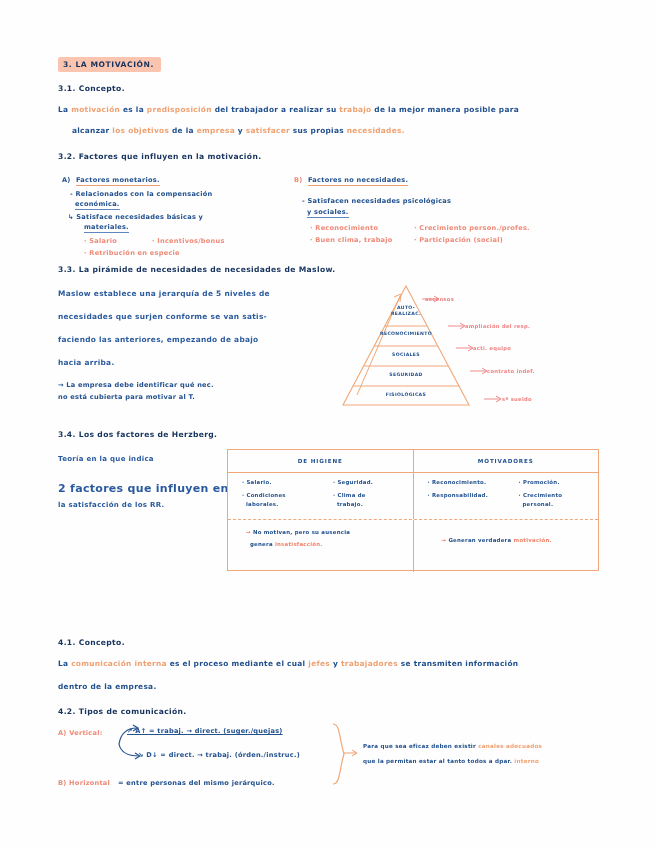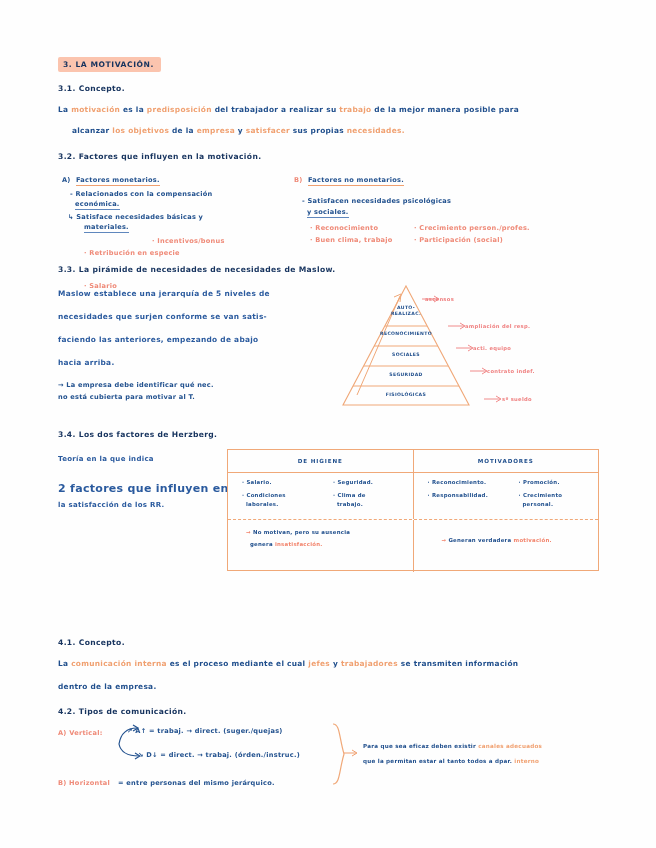--- a/index.html
+++ b/index.html
@@ -201,26 +201,26 @@
   <div class="subhead" style="left:58px; top:152px;">3.2. Factores que influyen en la motivación.</div>
 
   <div class="bullet b" style="left:62px; top:176px;">A)</div>
   <div class="bullet b underline-orange" style="left:76px; top:176px;">Factores monetarios.</div>
 
   <div class="bullet b" style="left:70px; top:190px;">- Relacionados con la compensación</div>
   <div class="bullet b underline-blue" style="left:75px; top:200px;">  económica.</div>
   <div class="bullet b" style="left:68px; top:213px;">↳ Satisface necesidades básicas y</div>
   <div class="bullet b underline-blue" style="left:84px; top:223px;">   materiales.</div>
 
-  <div class="bullet s" style="left:84px; top:237px;margin-top:45px;">· Salario</div>
+  <div class="bullet s" style="left:84px; top:237px;">· Salario</div>
   <div class="bullet s" style="left:84px; top:249px;">· Retribución en especie</div>
   <div class="bullet s" style="left:152px; top:237px;">· Incentivos/bonus</div>
 
   <div class="bullet s" style="left:294px; top:176px;">B)</div>
-  <div class="bullet b underline-orange" style="left:308px; top:176px;">Factores no monetarios.</div>
+  <div class="bullet b underline-orange" style="left:308px; top:176px;">Factores no necesidades.</div>
 
   <div class="bullet b" style="left:302px; top:197px;">- Satisfacen necesidades psicológicas</div>
   <div class="bullet b underline-blue" style="left:307px; top:208px;">  y sociales.</div>
 
   <div class="bullet s" style="left:310px; top:224px;">· Reconocimiento</div>
   <div class="bullet s" style="left:310px; top:236px;">· Buen clima, trabajo</div>
   <div class="bullet s" style="left:414px; top:224px;">· Crecimiento person./profes.</div>
   <div class="bullet s" style="left:414px; top:236px;">· Participación (social)</div>
 
   <div class="subhead" style="left:58px; top:265px;">3.3. La pirámide de necesidades de necesidades de Maslow.</div>
@@ -313,21 +313,21 @@
 
 
   <div class="subhead" style="left:58px; top:638px;">4.1. Concepto.</div>
 
   <div class="para-line" id="p41l0" style="left:58px; top:659px;"><span class="blue">La </span><span class="orange">comunicación interna </span><span class="blue">es el proceso mediante el cual </span><span class="orange">jefes </span><span class="blue">y </span><span class="orange">trabajadores </span><span class="blue">se transmiten información</span></div>
   <div class="para-line" id="p41l1" style="left:58px; top:682px;"><span class="blue">dentro de la empresa.</span></div>
 
   <div class="subhead" style="left:58px; top:707px;">4.2. Tipos de comunicación.</div>
 
   <div class="bullet s" style="left:58px; top:729px;">A) Vertical:</div>
-  <div class="bullet b" style="left:127px; top:727px;">↗ A↑ = trabaj. → direct. (suger./quejas)</div>
+  <div class="bullet b" style="left:127px; top:727px;text-decoration:underline;">↗ A↑ = trabaj. → direct. (suger./quejas)</div>
   <div class="bullet b" style="left:138px; top:751px;">↘ D↓ = direct. → trabaj. (órden./instruc.)</div>
 
   <svg style="position:absolute; left:117px; top:722px;" width="24" height="42">
     <path d="M2,22 C4,10 12,6 20,6" fill="none" stroke="#23528f" stroke-width="1.2"></path>
     <polyline points="16,3 21,6 16,9" fill="none" stroke="#23528f" stroke-width="1.2"></polyline>
     <path d="M2,22 C4,32 14,34 22,34" fill="none" stroke="#23528f" stroke-width="1.2"></path>
     <polyline points="18,31 23,34 18,37" fill="none" stroke="#23528f" stroke-width="1.2"></polyline>
   </svg>
 
   <div class="bullet s" style="left:58px; top:779px;">B) Horizontal</div>

